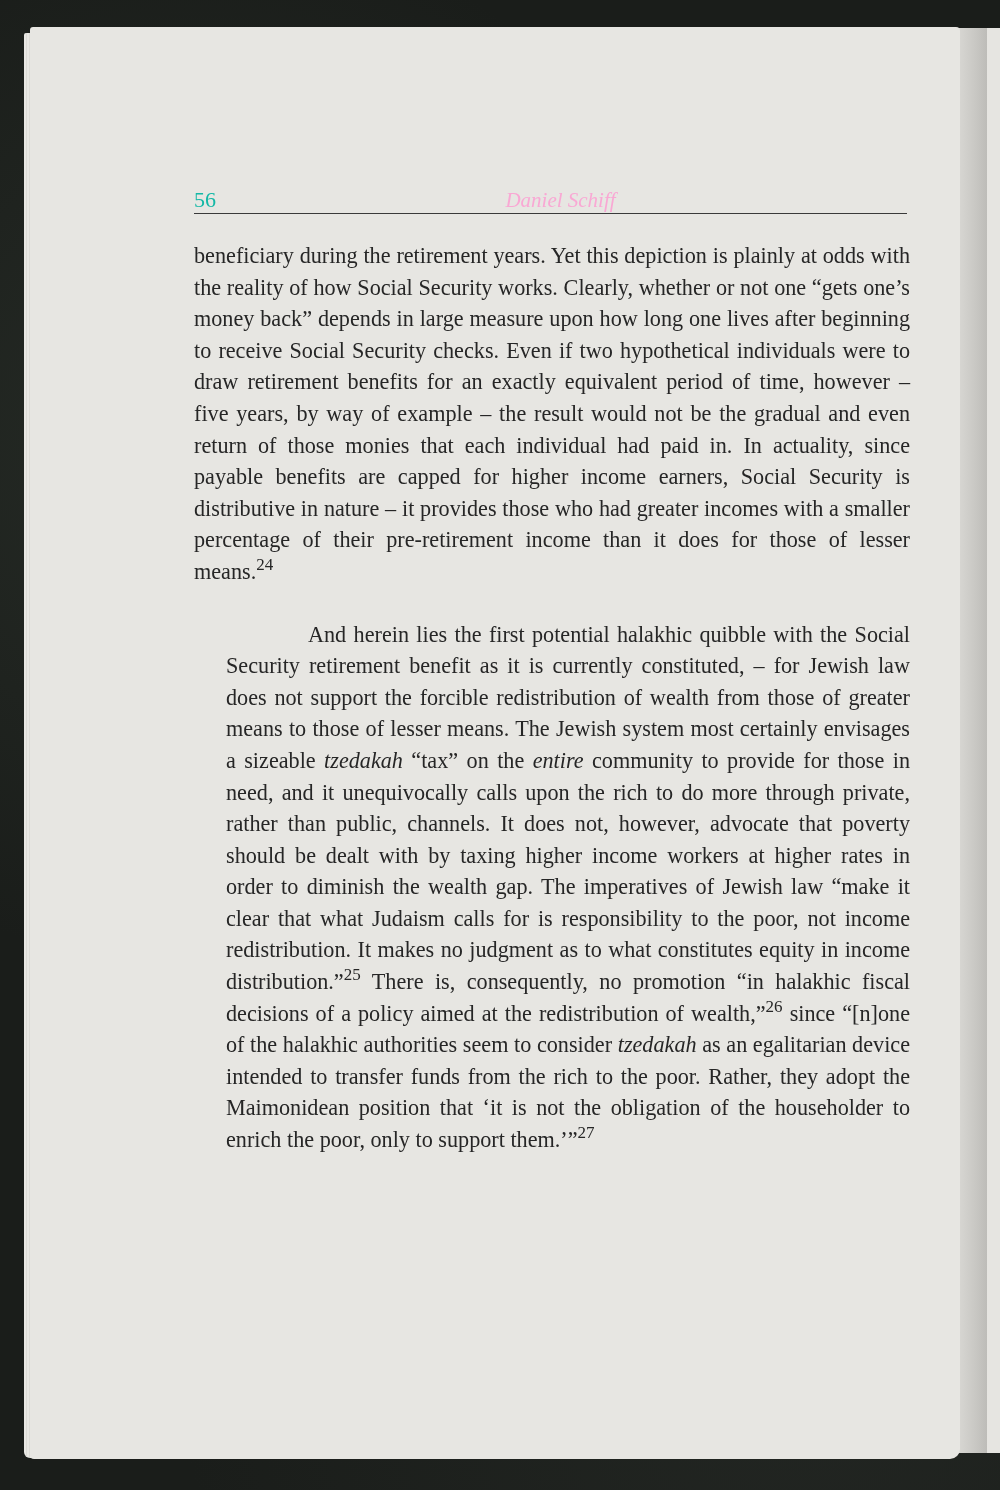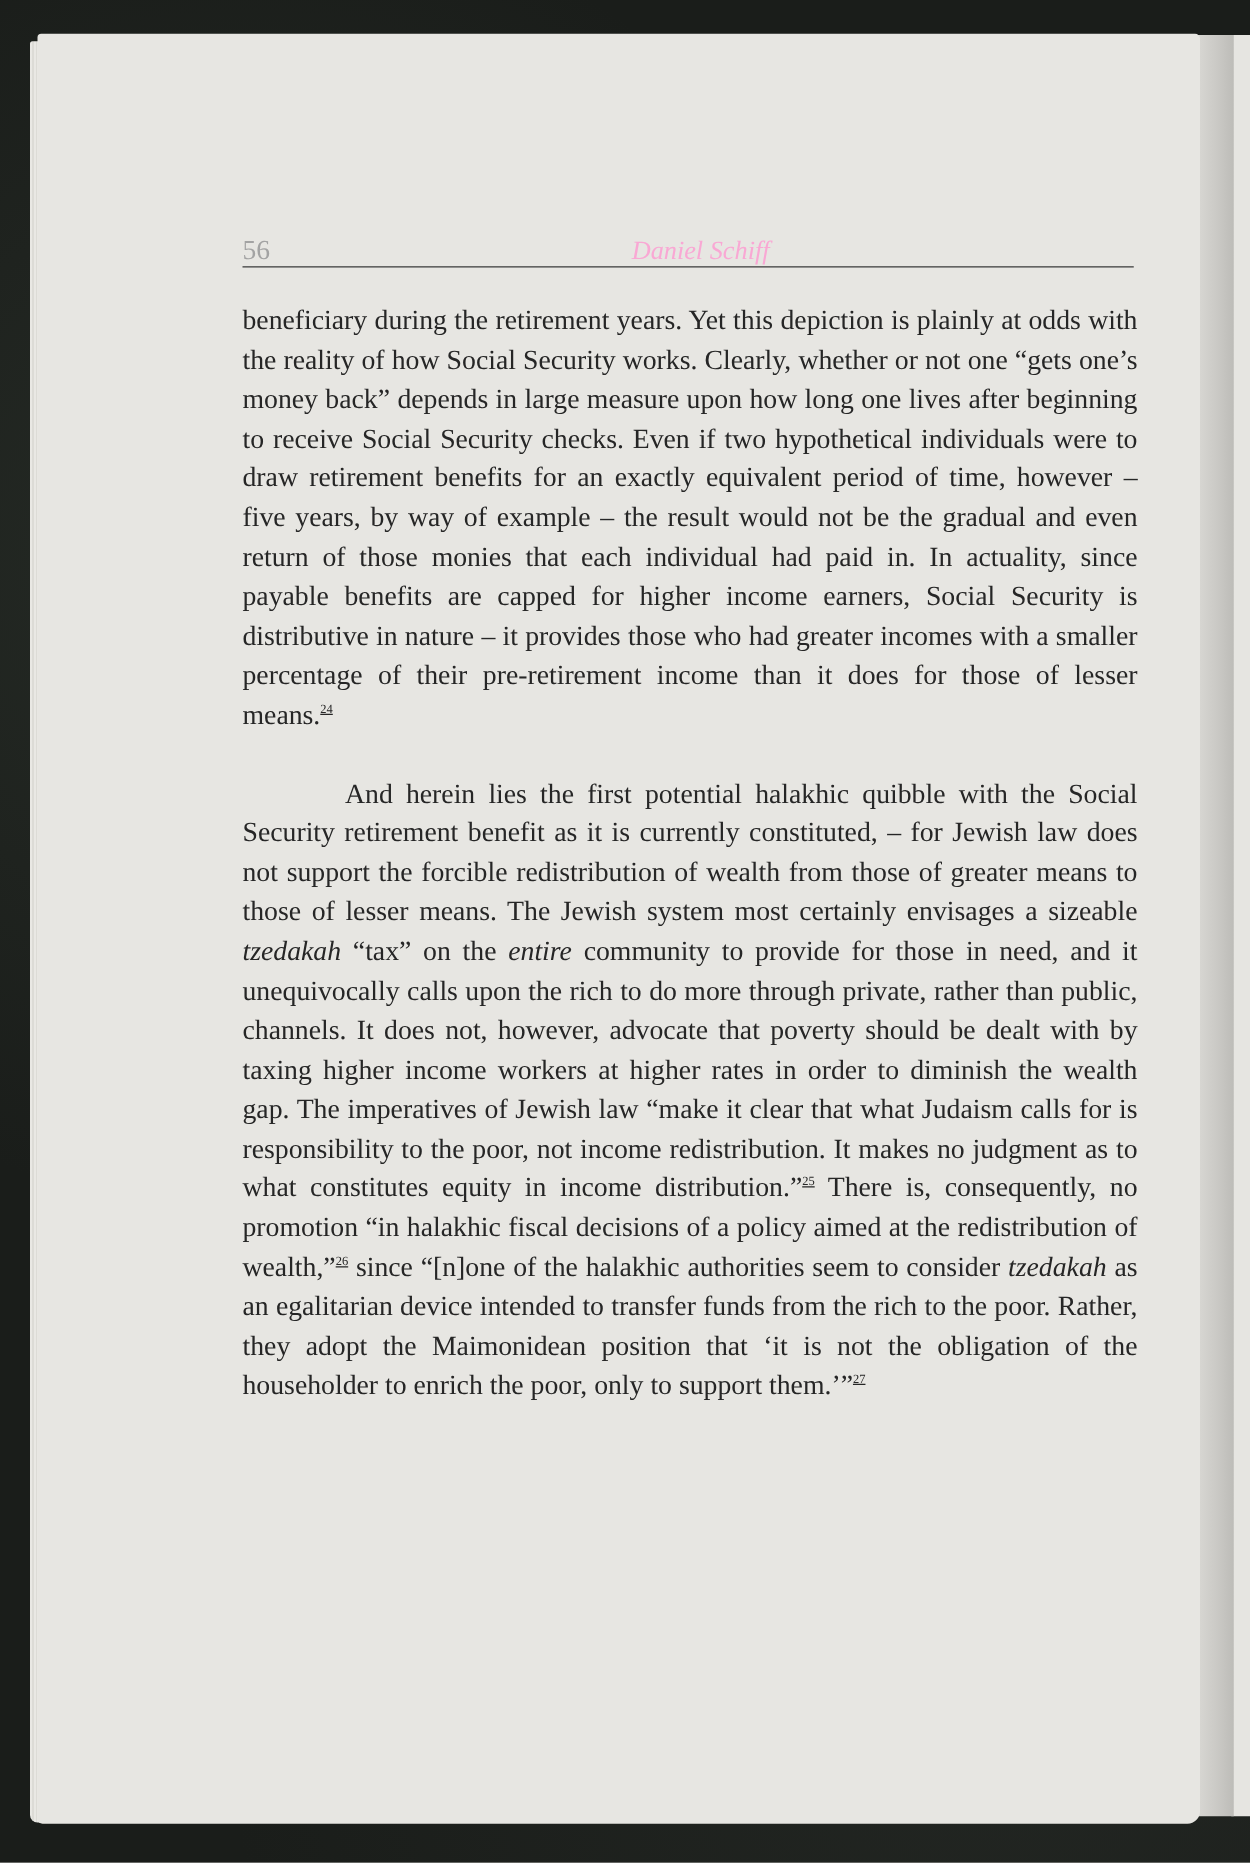--- a/index.html
+++ b/index.html
@@ -32,36 +32,36 @@
   .page {
     position: absolute; left: 30px; top: 27px; width: 930px; height: 1432px;
     background: #e7e6e2;
     border-radius: 3px 4px 10px 4px;
   }
   .header {
     position: absolute; left: 194px; top: 187px; width: 713px; height: 26px;
     border-bottom: 1.5px solid #3a3a3a;
   }
   .page-number {
-    position: absolute; left: 0; top: 0; font-size: 22px; color: #a3a3a3; line-height: 26px;
+    position: absolute; left: 0; top: 0; font-size: 22px; color: #14b8a6; line-height: 26px;
   }
   .running-head {
     position: absolute; left: 0; right: 0; top: 0; text-align: center;
     font-style: italic; font-size: 21px; color: #f9a8d4; line-height: 26px;
     padding-left: 20px;
   }
   .body {
     position: absolute; left: 194px; top: 240px; width: 716px;
     font-size: 22.2px; line-height: 31.6px; color: #262626;
     text-align: justify;
   }
   .para { margin: 0; }
-  .para + .para { margin-top: 31px; }
+  .para + .para { margin-top: 31px; margin-left: 32px; }
   .para.indent { text-indent: 82px; }
-  sup { font-size: 10px; line-height: 0; vertical-align: 9px; text-decoration: underline; }
+  sup { font-size: 17px; line-height: 0; vertical-align: 9px; }
   em { font-style: italic; }
 </style>
 </head>
 <body>
 
 <div class="bg-noise"></div>
 <div class="next-page"></div>
 <div class="gutter-shadow"></div>
 <div class="page-stack"></div>
 

